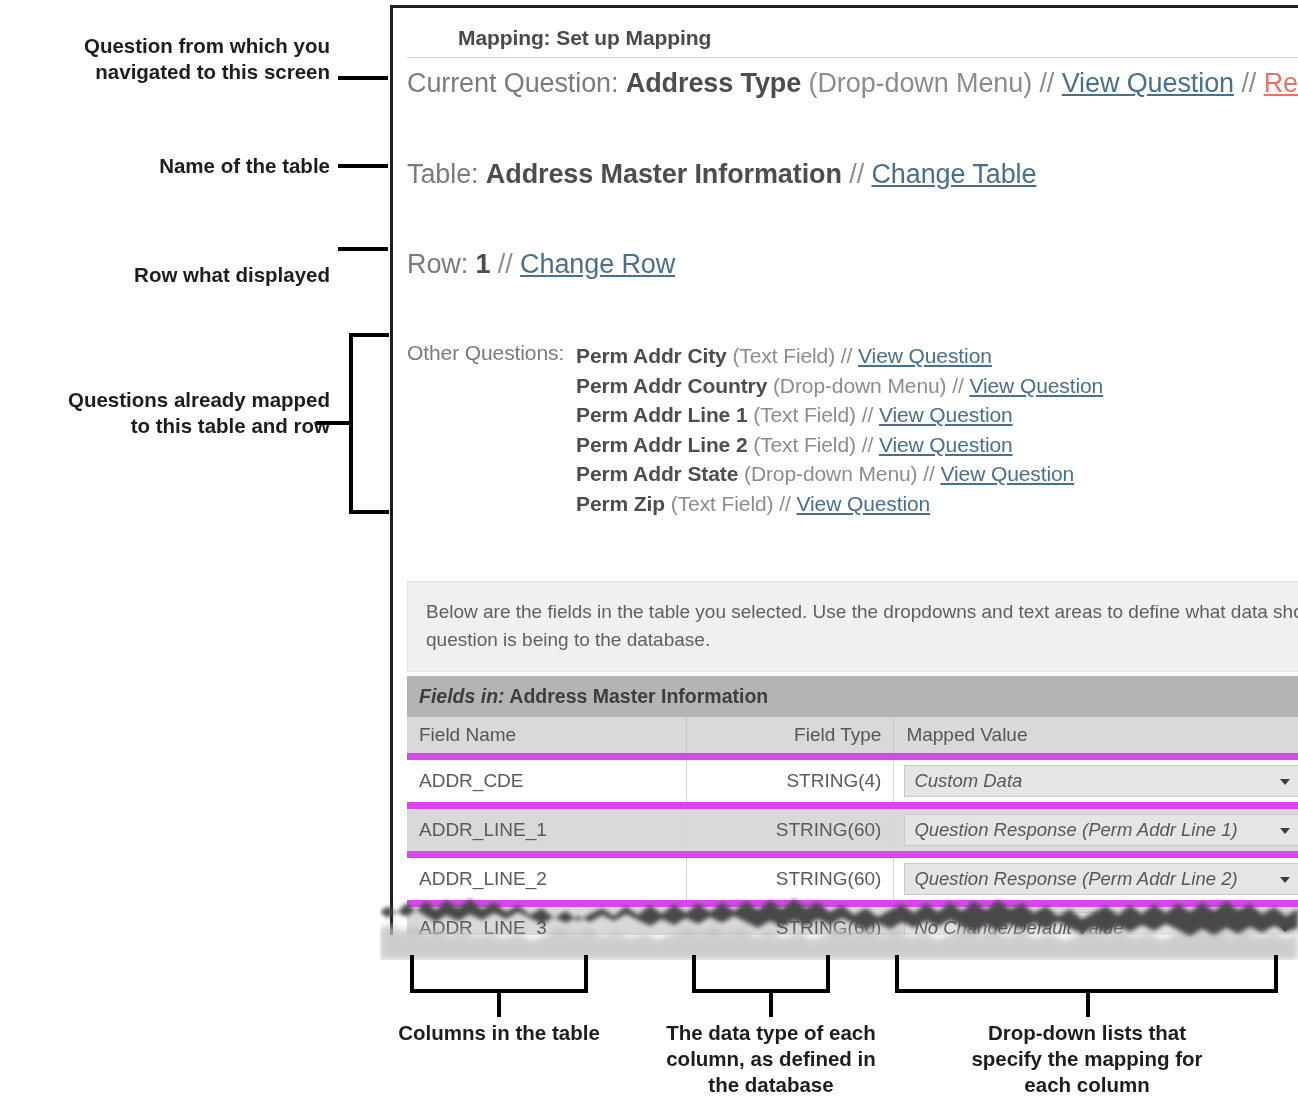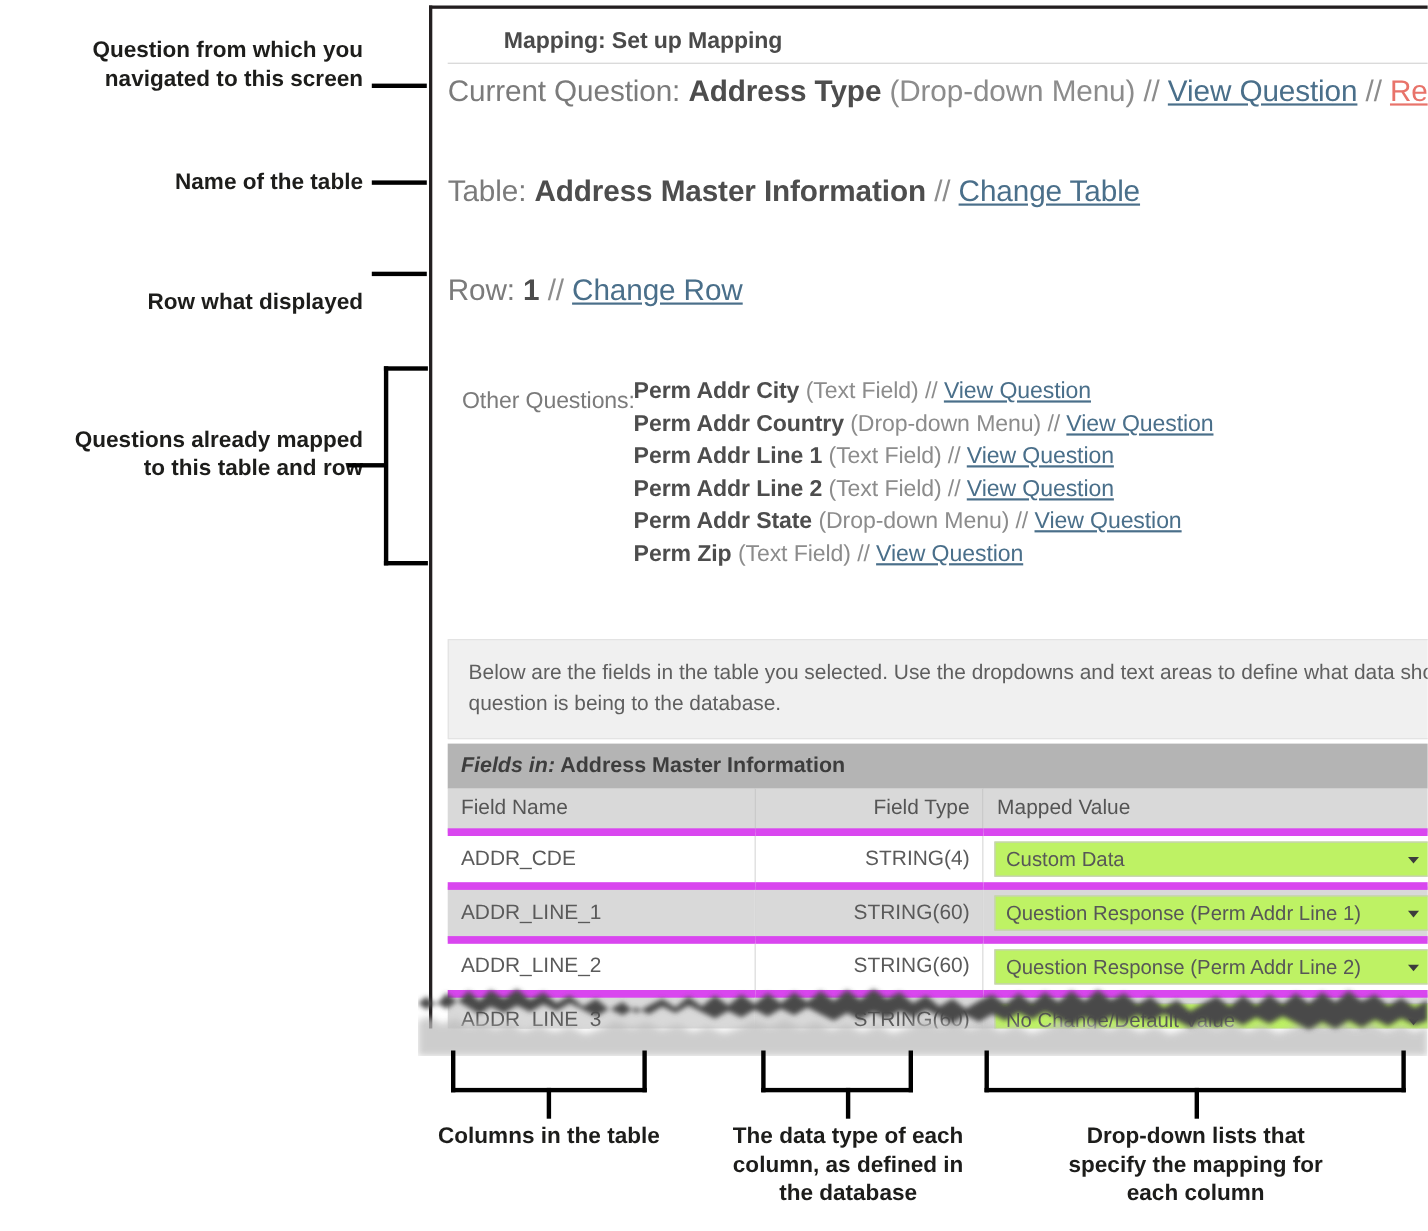--- a/index.html
+++ b/index.html
@@ -110,23 +110,22 @@
     position: absolute;
     left: 14px;
     top: 333px;
     font-size: 21px;
     color: #7b7b7b;
     letter-spacing: -0.1px;
   }
   #other-questions .oq-label {
     position: absolute;
     left: 0;
-    top: 12px;
-    white-space: nowrap;
-    margin-left: 13px;
+    top: 0;
+    white-space: nowrap;
   }
   #other-questions .oq-list {
     margin: 0;
     padding: 0;
     list-style: none;
   }
   #other-questions .oq-item {
     height: 29.5px;
     line-height: 29.5px;
     padding-left: 169px;
@@ -196,29 +195,30 @@
   .col-type { width: 208px; text-align: right; }
   .col-val  { width: 400px; }
   .trow td.col-val { border-right: none; padding: 5px 8px 5px 10px; }
   .thead-row td.col-val { border-right: none; }
 
   .select {
     position: relative;
     display: block;
     height: 32px;
     line-height: 30px;
-    background: #bef264;
+    background: #e5e5e5;
     border: 1px solid #c9c9c9;
     box-sizing: border-box;
     padding: 0 26px 0 9px;
     font-size: 18.5px;
     color: #575757;
     white-space: nowrap;
     overflow: hidden;
     cursor: pointer;
+    font-style: italic;
   }
   .select .caret {
     position: absolute;
     right: 8px;
     top: 13px;
     width: 0; height: 0;
     border-left: 5px solid transparent;
     border-right: 5px solid transparent;
     border-top: 6px solid #3c3c3c;
   }

